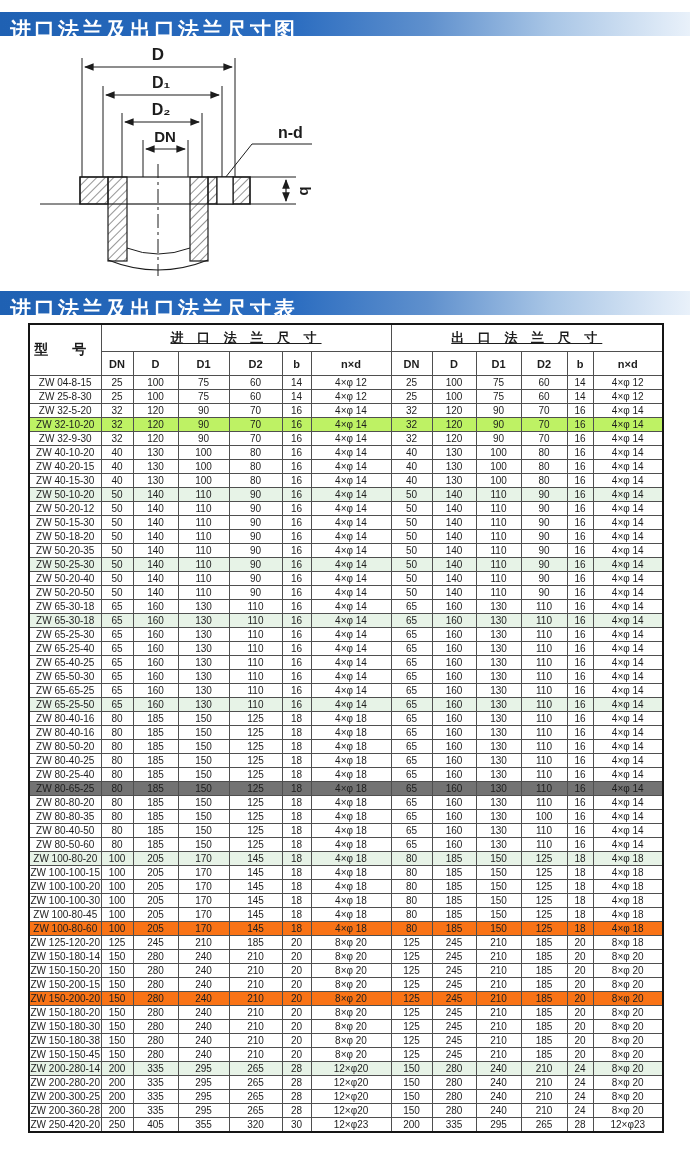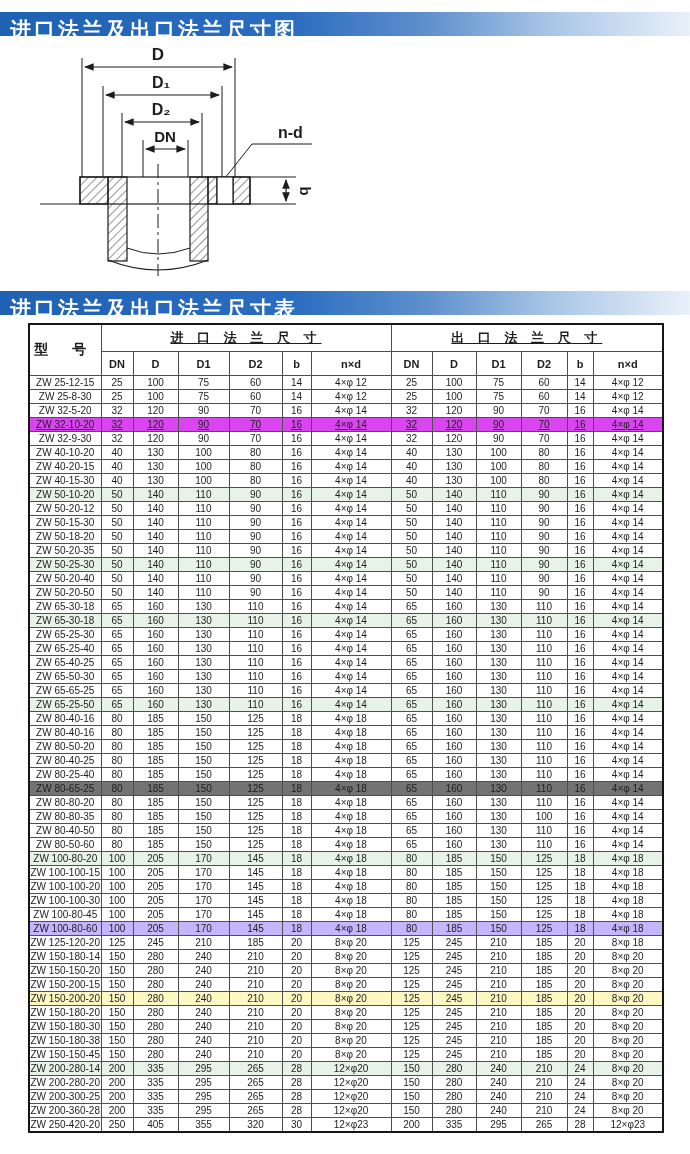--- a/index.html
+++ b/index.html
@@ -130,21 +130,21 @@
       <th>DN</th>
       <th>D</th>
       <th>D1</th>
       <th>D2</th>
       <th>b</th>
       <th>n×d</th>
     </tr>
   </thead>
   <tbody>
       <tr>
-        <td class="model">ZW 25-12-15</td>
+        <td class="model">ZW 04-8-15</td>
         <td>25</td>
         <td>100</td>
         <td>75</td>
         <td>60</td>
         <td>14</td>
         <td>4×φ 12</td>
         <td>25</td>
         <td>100</td>
         <td>75</td>
         <td>60</td>
@@ -174,21 +174,21 @@
         <td>70</td>
         <td>16</td>
         <td>4×φ 14</td>
         <td>32</td>
         <td>120</td>
         <td>90</td>
         <td>70</td>
         <td>16</td>
         <td>4×φ 14</td>
       </tr>
-      <tr style="background: #d946ef; text-decoration: underline;">
+      <tr style="background: #bef264;">
         <td class="model">ZW 32-10-20</td>
         <td>32</td>
         <td>120</td>
         <td>90</td>
         <td>70</td>
         <td>16</td>
         <td>4×φ 14</td>
         <td>32</td>
         <td>120</td>
         <td>90</td>
@@ -714,21 +714,21 @@
         <td>145</td>
         <td>18</td>
         <td>4×φ 18</td>
         <td>80</td>
         <td>185</td>
         <td>150</td>
         <td>125</td>
         <td>18</td>
         <td>4×φ 18</td>
       </tr>
-      <tr style="background: #c4b5fd;">
+      <tr style="background: #f97316;">
         <td class="model">ZW 100-80-60</td>
         <td>100</td>
         <td>205</td>
         <td>170</td>
         <td>145</td>
         <td>18</td>
         <td>4×φ 18</td>
         <td>80</td>
         <td>185</td>
         <td>150</td>
@@ -789,21 +789,21 @@
         <td>210</td>
         <td>20</td>
         <td>8×φ 20</td>
         <td>125</td>
         <td>245</td>
         <td>210</td>
         <td>185</td>
         <td>20</td>
         <td>8×φ 20</td>
       </tr>
-      <tr style="background: #fef9c3; padding-left: 29px;">
+      <tr style="background: #f97316; padding-left: 29px;">
         <td class="model">ZW 150-200-20</td>
         <td>150</td>
         <td>280</td>
         <td>240</td>
         <td>210</td>
         <td>20</td>
         <td>8×φ 20</td>
         <td>125</td>
         <td>245</td>
         <td>210</td>

